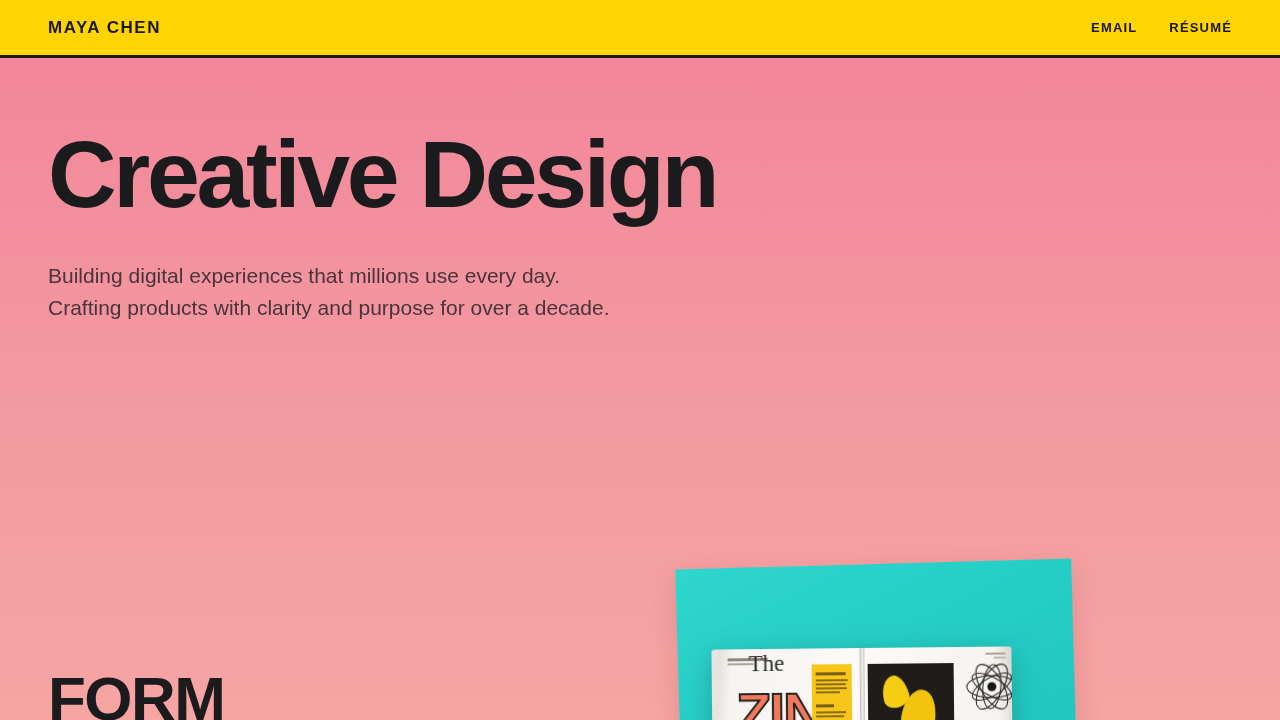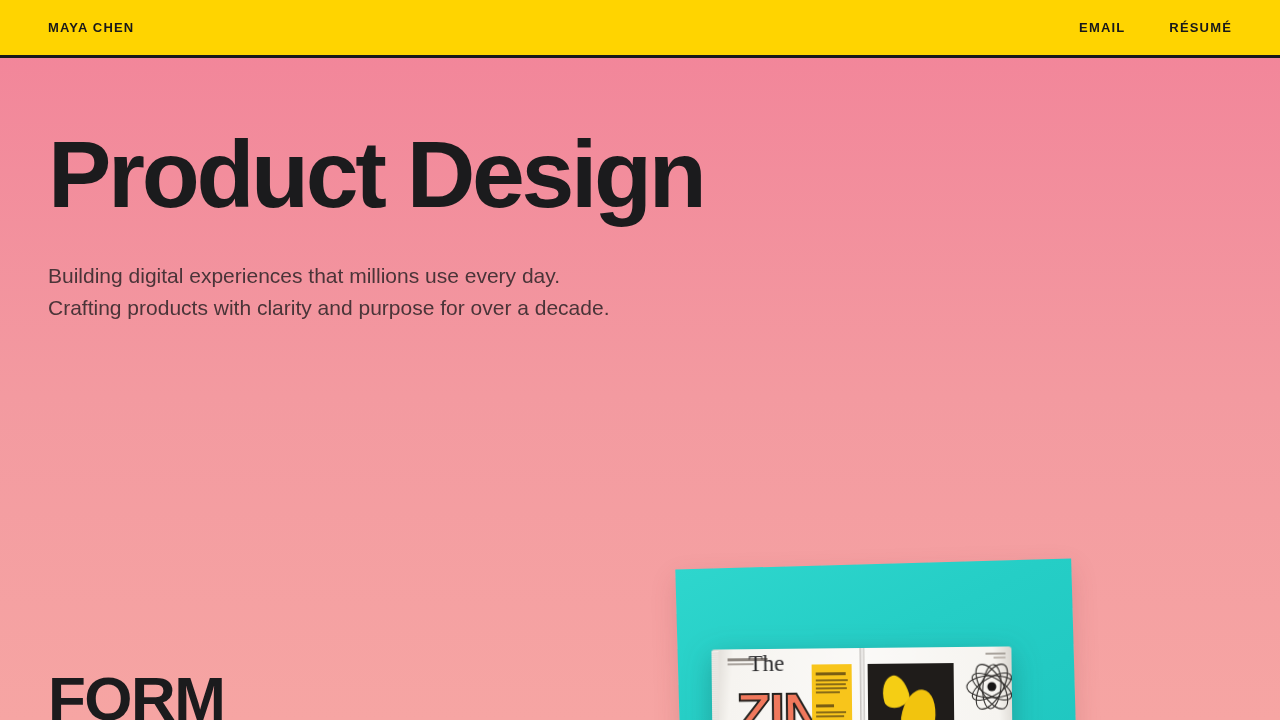--- a/index.html
+++ b/index.html
@@ -20,25 +20,25 @@
     position:absolute; top:0; left:0;
     width:1280px; height:58px;
     background:#FFD400;
     border-bottom:3px solid #18181A;
     display:flex; align-items:center;
     justify-content:space-between;
     padding:0 48px;
     z-index:40;
   }
   .brand {
-    font-size:13px; font-weight:bold;
+    font-size:17px; font-weight:bold;
     letter-spacing:0.09em; color:#18181A;
     white-space:nowrap;
   }
-  .navlinks { display:flex; align-items:center; gap:44px; }
+  .navlinks { display:flex; align-items:center; gap:32px; }
   .navlink {
     font-size:13px; font-weight:bold;
     letter-spacing:0.09em; color:#18181A;
     text-decoration:none; white-space:nowrap;
     cursor:pointer;
   }
 
   
   .hero { position:absolute; left:48px; top:126px; z-index:20; }
   .headline {
@@ -187,21 +187,21 @@
 
   <div class="navbar">
     <div class="brand">MAYA CHEN</div>
     <div class="navlinks">
       <a class="navlink">EMAIL</a>
       <a class="navlink">RÉSUMÉ</a>
     </div>
   </div>
 
   <div class="hero">
-    <div class="headline">Product Design</div>
+    <div class="headline">Creative Design</div>
     <div class="subtitle">
       <div>Building digital experiences that millions use every day.</div>
       <div>Crafting products with clarity and purpose for over a decade.</div>
     </div>
   </div>
 
   <div class="bigword">FORM</div>
 
   <div class="photo">
     <div class="teal-sheet"></div>

